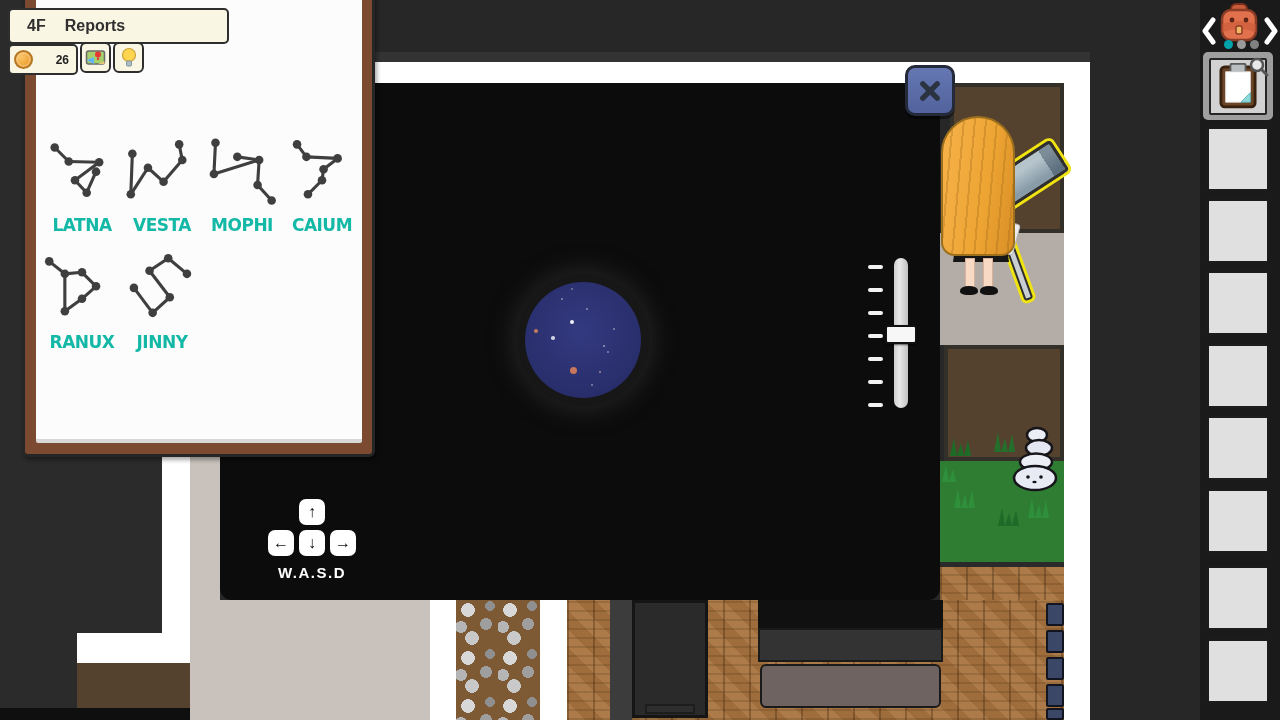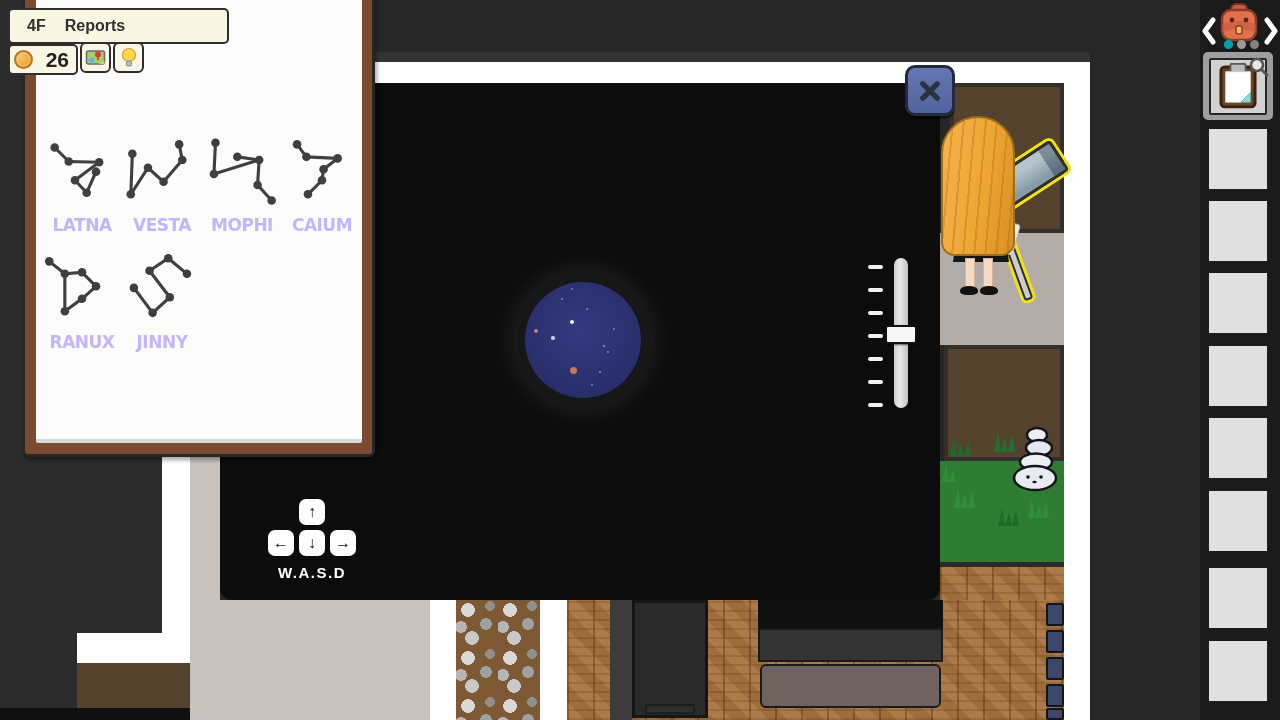--- a/index.html
+++ b/index.html
@@ -26,36 +26,36 @@
   .beige{background:#c9c2bc;}
 
   
   .sign{left:8px;top:8px;width:217px;height:32px;background:#faf6e4;border:2px solid #2e2e2e;
         border-radius:5px;display:flex;align-items:center;font-size:16px;font-weight:600;color:#2f2f2f;}
   .coinbox{left:8px;top:44px;width:66px;height:27px;background:#faf6e4;border:2px solid #2e2e2e;
         border-radius:5px;display:flex;align-items:center;}
   .coin{width:19px;height:19px;border-radius:50%;margin-left:4px;
         background:radial-gradient(circle at 35% 35%,#f8c66a,#ee9f2e 70%);
         border:2px solid #b57722;box-sizing:border-box;box-shadow:inset 0 0 0 2px rgba(255,255,255,0.25);}
-  .coincount{flex:1;text-align:right;padding-right:7px;font-size:21px;font-weight:700;color:#222;}
+  .coincount{flex:1;text-align:right;padding-right:7px;font-size:12px;font-weight:700;color:#222;}
   .hudbtn{width:31px;height:31px;background:#faf6e4;border:2px solid #2e2e2e;border-radius:6px;
         display:flex;align-items:center;justify-content:center;box-sizing:border-box;}
 
   
   .cpanel{left:22px;top:-14px;width:353px;height:471px;background:#7b4a31;border:3px solid #262626;
           border-radius:6px;box-sizing:border-box;box-shadow:2px 3px 4px rgba(0,0,0,0.35);}
   .cpaper{left:36px;top:-8px;width:326px;height:451px;background:#fcfcfc;border-radius:2px;
           border-bottom:4px solid #d8d8d8;box-sizing:border-box;}
   .ctitle{left:48px;top:96px;font-size:15.5px;font-weight:600;color:#4c4c4c;}
   #const-grid{left:42px;top:134px;display:grid;grid-template-columns:repeat(4,80px);row-gap:16px;}
   .const-cell{width:80px;text-align:center;}
   .const-svg{width:78px;height:80px;display:block;margin:0 auto;}
   .const-svg line{stroke:#3f3f3f;stroke-width:4;}
   .const-svg circle{fill:#3f3f3f;}
-  .const-name{font-family:"DejaVu Sans",sans-serif;font-weight:700;font-size:17px;color:#c4b5fd;
+  .const-name{font-family:"DejaVu Sans",sans-serif;font-weight:700;font-size:17px;color:#14b8a6;
               letter-spacing:-0.5px;margin-top:1px;}
 
   
   .scope{left:220px;top:83px;width:720px;height:517px;background:#0c0c0c;border-radius:0 0 12px 12px;}
   #sky{left:525px;top:282px;width:116px;height:116px;border-radius:50%;
        background:radial-gradient(circle at 48% 42%,#343a80 0%,#2b3070 55%,#242a62 100%);
        box-shadow:0 0 0 8px #171717,0 0 22px 14px rgba(35,35,35,0.9);}
   .star{position:absolute;border-radius:50%;}
   .tick{position:absolute;left:868px;width:15px;height:4px;background:#f2f2f2;border-radius:2px;}
   .slider-track{left:891px;top:255px;width:20px;height:156px;border-radius:10px;

